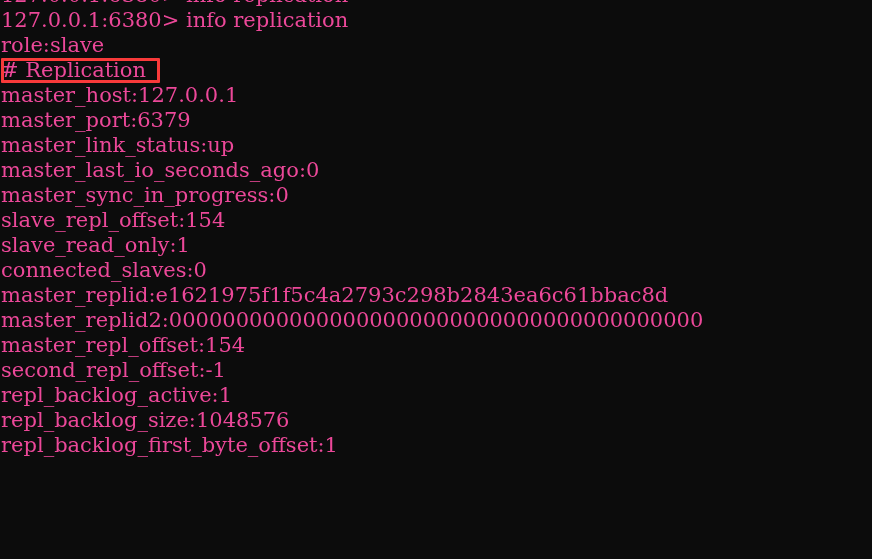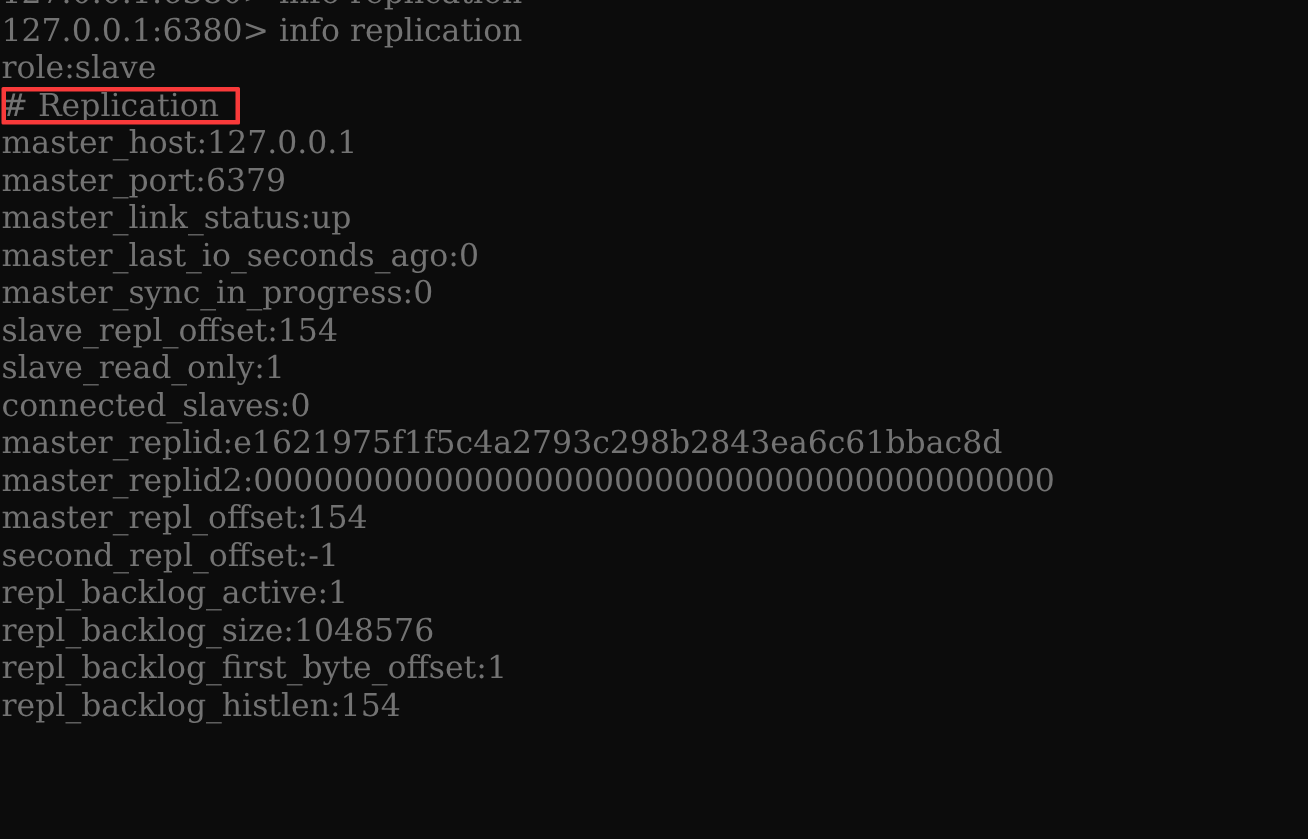--- a/index.html
+++ b/index.html
@@ -22,21 +22,21 @@
   #lines {
     position: absolute;
     left: 1px;
     top: -17px;
     width: 870px;
   }
   .line {
     height: 25px;
     line-height: 25px;
     white-space: pre;
-    color: #737373;
+    color: #ec4899;
     font-family: "DejaVu Serif", "Liberation Serif", serif;
     font-size: 21px;
     overflow: hidden;
   }
   #highlight-box {
     position: absolute;
     left: 1px;
     top: 58px;
     width: 159px;
     height: 25px;
@@ -63,16 +63,15 @@
       <div class="line">slave_repl_offset:154</div>
       <div class="line">slave_read_only:1</div>
       <div class="line">connected_slaves:0</div>
       <div class="line">master_replid:e1621975f1f5c4a2793c298b2843ea6c61bbac8d</div>
       <div class="line">master_replid2:0000000000000000000000000000000000000000</div>
       <div class="line">master_repl_offset:154</div>
       <div class="line">second_repl_offset:-1</div>
       <div class="line">repl_backlog_active:1</div>
       <div class="line">repl_backlog_size:1048576</div>
       <div class="line">repl_backlog_first_byte_offset:1</div>
-      <div class="line">repl_backlog_histlen:154</div>
     </div>
   <div id="highlight-box"></div>
 </div>
 
 </body></html>

